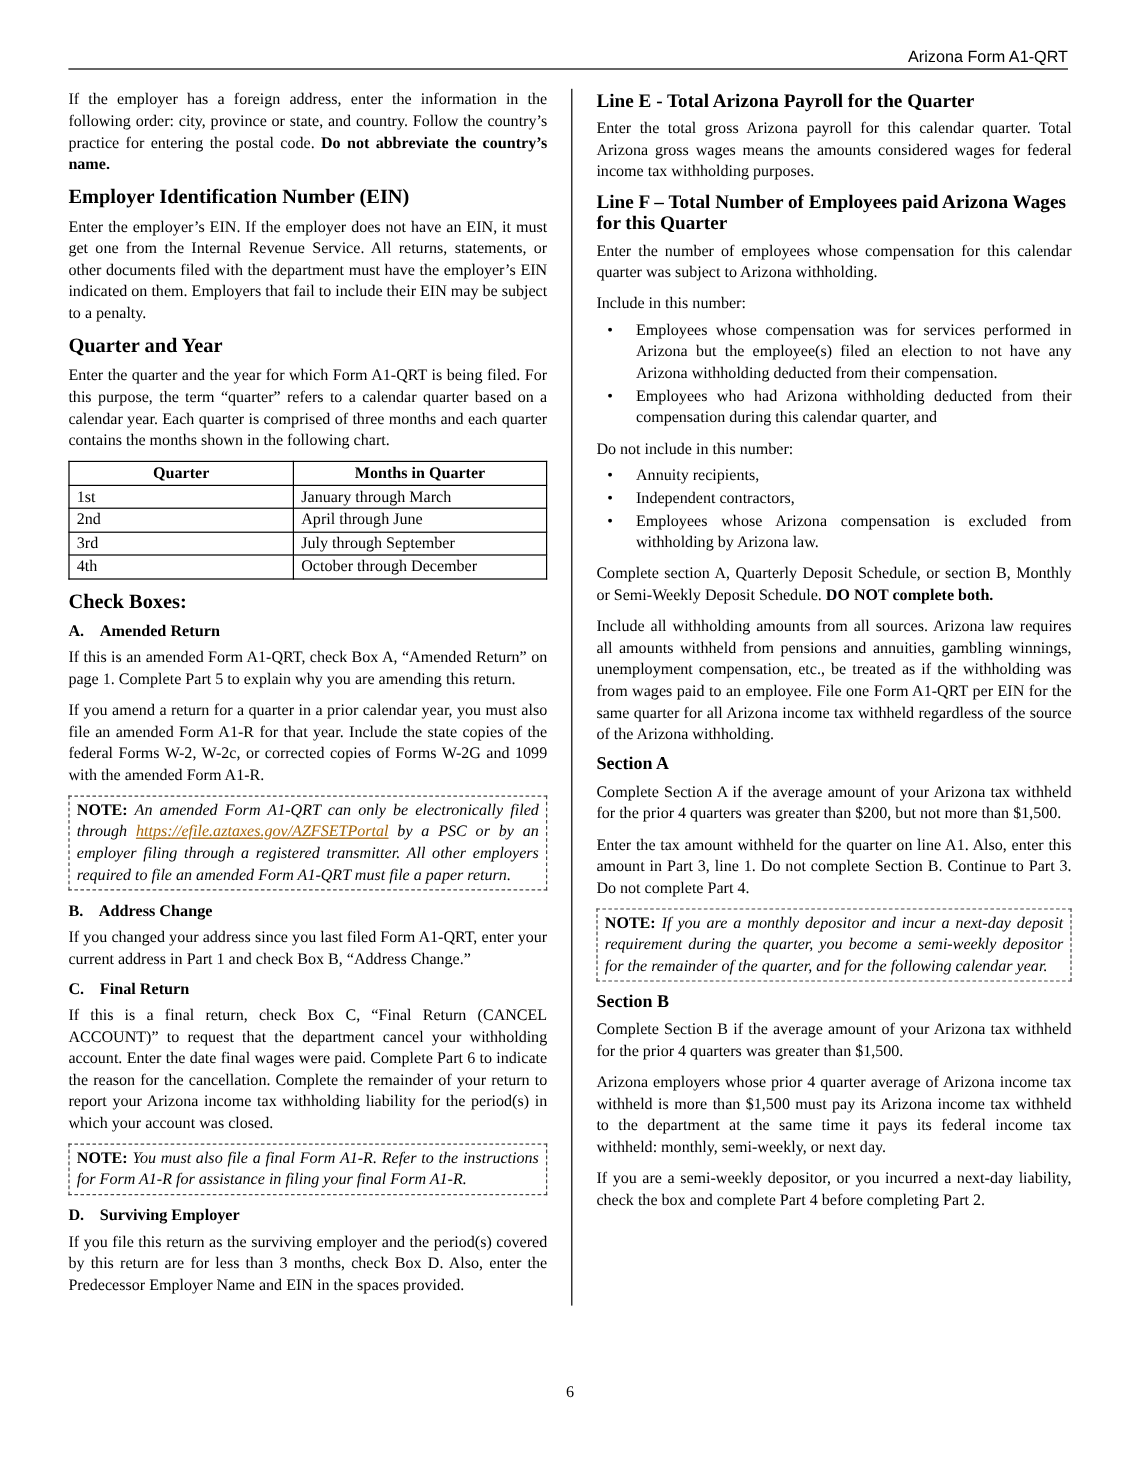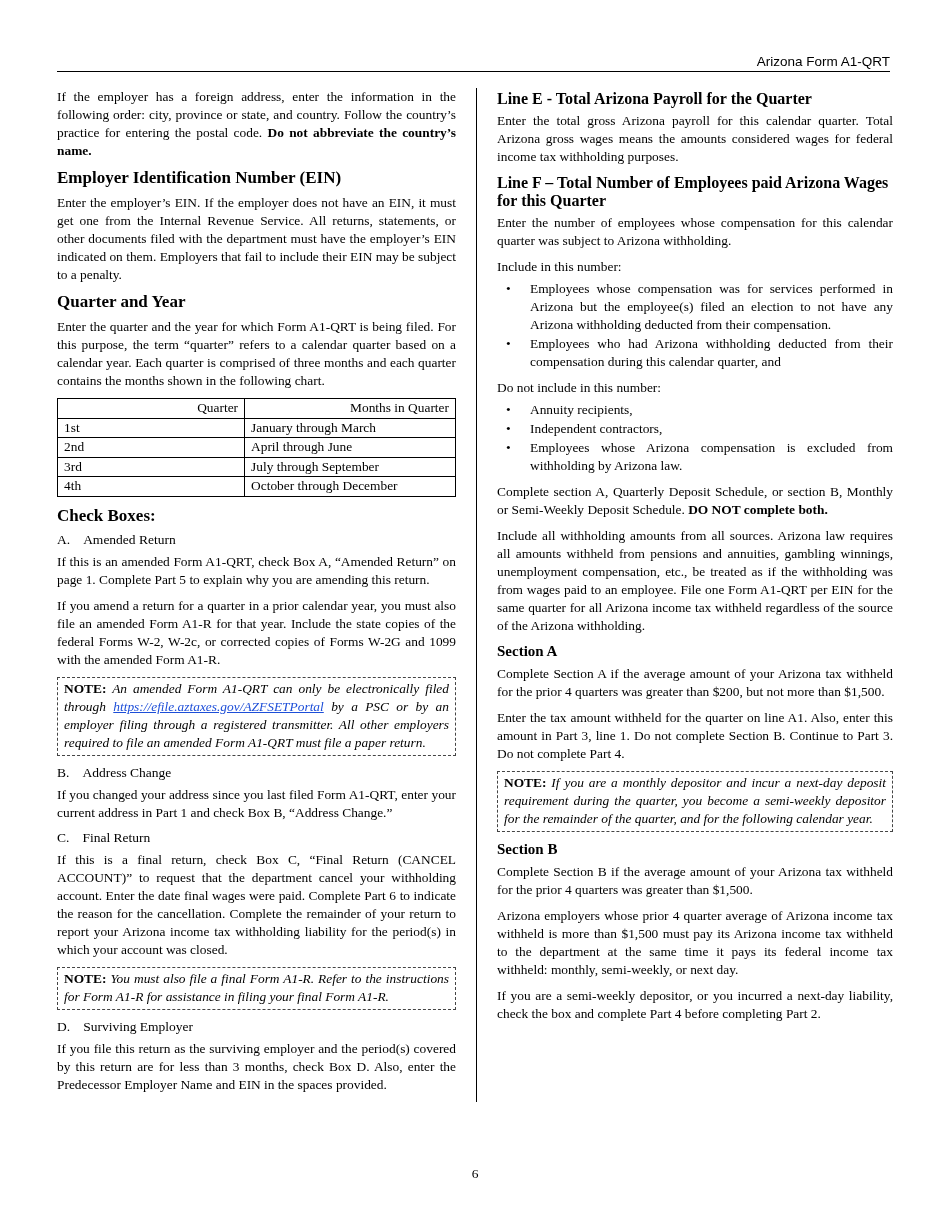--- a/index.html
+++ b/index.html
@@ -4,21 +4,21 @@
 <style>
   * { margin:0; padding:0; box-sizing:border-box; }
   html,body { background:#ffffff; }
   body {
     width:950px; height:1230px;
     font-family:"Liberation Serif", serif;
     color:#000;
     position:relative;
     overflow:hidden;
   }
-  .page { position:absolute; top:14px; left:0; width:950px; height:1013px; background:#fff; }
+  .page { position:absolute; top:0; left:0; width:950px; height:1013px; background:#fff; }
 
   
   .header-row {
     position:absolute; top:40px; left:57px; width:833px;
     border-bottom:1.6px solid #000;
     text-align:right; padding-bottom:2px;
     font-family:"Liberation Sans", sans-serif;
     font-size:13.5px;
   }
 
@@ -45,49 +45,49 @@
   h2.sub-heading {
     font-size:15px; font-weight:bold;
     margin:4px 0 5px 0;
   }
   h3.line-heading {
     font-size:16px; font-weight:bold;
     line-height:18px; margin:2px 0 4px 0;
     text-align:left;
   }
   h3.cb-heading {
-    font-size:13.5px; font-weight:normal;
+    font-size:13.5px; font-weight:bold;
     margin:2px 0 5px 0;
   }
   .cb-title { margin-left:13px; }
 
   table.quarter-table {
     width:100%; border-collapse:collapse;
     margin:2px 0 9px 0;
     font-size:13.4px;
   }
   table.quarter-table th, table.quarter-table td {
     border:1px solid #000;
     padding:0 6px; line-height:18.5px;
     text-align:left; vertical-align:top;
   }
-  table.quarter-table th { text-align:right; font-weight:normal; }
+  table.quarter-table th { text-align:center; font-weight:bold; }
   table.quarter-table th:first-child, table.quarter-table td:first-child { width:47%; }
 
   .note-box {
     border:1px dashed #444;
     padding:2px 6px 3px 6px;
     margin:0 0 9px 0;
     font-size:13.4px; line-height:18px;
     text-align:justify;
   }
   .note-box .note-label { font-weight:bold; font-style:normal; }
   .note-box i { font-style:italic; }
   .note-box a {
-    color:#1d4ed8; text-decoration:underline; font-style:italic;
+    color:#a16207; text-decoration:underline; font-style:italic;
   }
 
   ul.bullet-list { list-style:none; margin:0 0 8px 0; }
   ul.bullet-list li {
     position:relative;
     padding-left:33px;
     font-size:13.4px; line-height:18px;
     text-align:justify;
     margin-bottom:1px;
   }

